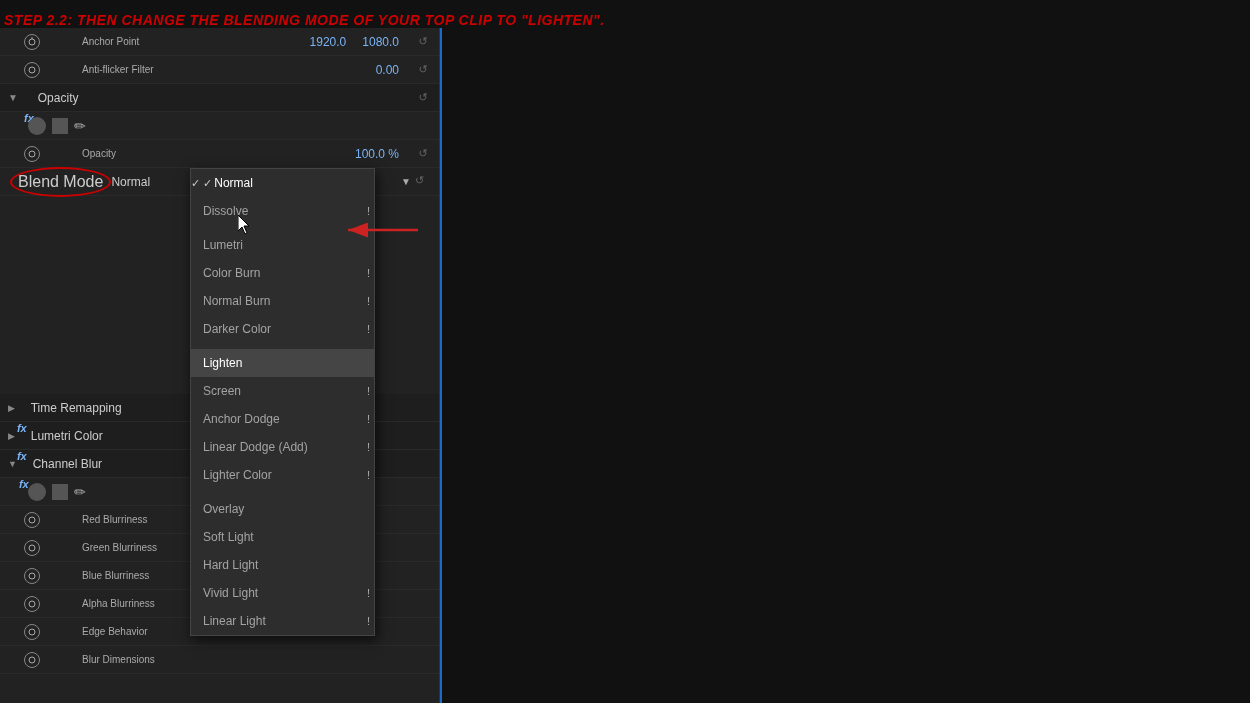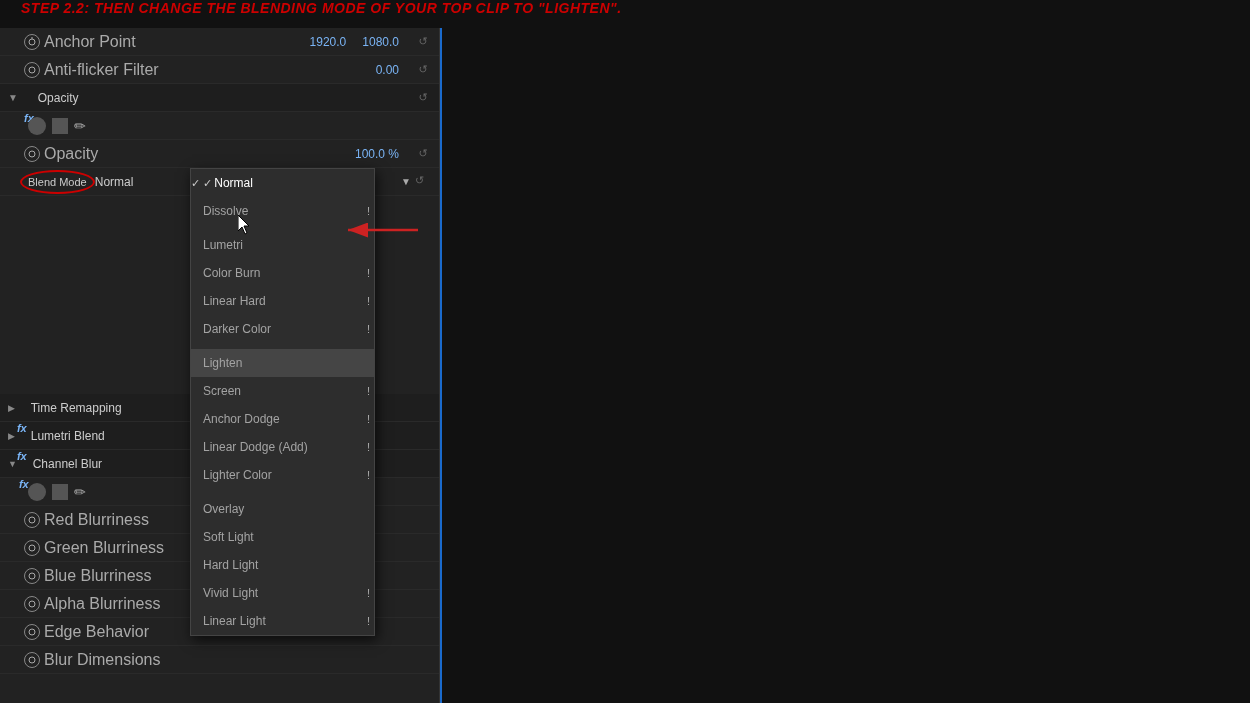--- a/index.html
+++ b/index.html
@@ -16,22 +16,22 @@
 
     
     .header-banner {
       position: absolute;
       top: 0;
       left: 0;
       right: 0;
       height: 28px;
       background: #111;
       display: flex;
-      align-items: flex-start;
-      padding: 0 21px;
+      align-items: flex-end;
+      padding: 0 4px;
       z-index: 100;
     }
     .header-text {
       color: #cc0000;
       font-weight: 900;
       font-size: 14px;
       letter-spacing: 0.5px;
       text-transform: uppercase;
       font-style: italic;
     }
@@ -68,21 +68,22 @@
       border-radius: 50%;
       margin-right: 4px;
       flex-shrink: 0;
       display: flex;
       align-items: center;
       justify-content: center;
     }
     .prop-label {
       color: #aaa;
       flex: 1;
-      font-size: 16px;
+      font-size: 10px;
+      margin-left: 38px;
     }
     .prop-value {
       color: #7ab4f5;
       font-size: 12px;
       margin-right: 16px;
     }
     .prop-reset {
       width: 16px;
       height: 16px;
       color: #666;
@@ -151,22 +152,22 @@
       display: flex;
       align-items: center;
       height: 28px;
       padding: 0 8px;
       border-bottom: 1px solid #2a2a2a;
       position: relative;
       z-index: 10;
     }
     .blend-mode-label {
       color: #ccc;
-      font-size: 11px;
-      margin-left: 20px;
+      font-size: 16px;
+      margin-left: 10px;
       flex-shrink: 0;
     }
     .blend-mode-label-oval {
       position: relative;
     }
     .blend-mode-label-oval::after {
       content: '';
       position: absolute;
       top: -6px;
       left: -8px;
@@ -219,21 +220,21 @@
     }
     .dropdown-item.check::before {
       content: '✓';
       position: absolute;
       left: 0px;
       color: #ccc;
       font-size: 11px;
     }
     .dropdown-item.lighten-item {
       background: #454545;
-      color: #a3a3a3;
+      color: #ffffff;
     }
     .dropdown-separator {
       height: 6px;
       background: #2d2d2d;
     }
     .dropdown-item.exclaim::after {
       content: '!';
       position: absolute;
       right: 4px;
       color: #aaa;
@@ -368,21 +369,21 @@
         <span>Dissolve</span>
       </div>
       <div class="dropdown-separator"></div>
       <div class="dropdown-item">
         <span>Lumetri</span>
       </div>
       <div class="dropdown-item exclaim">
         <span>Color Burn</span>
       </div>
       <div class="dropdown-item exclaim">
-        <span>Linear Hard</span>
+        <span>Normal Burn</span>
       </div>
       <div class="dropdown-item exclaim">
         <span>Darker Color</span>
       </div>
       <div class="dropdown-separator"></div>
       <div class="dropdown-item lighten-item">
         <span>Lighten</span>
       </div>
       <div class="dropdown-item exclaim">
         <span>Screen</span>
@@ -417,21 +418,21 @@
 
   <div class="section-header" style="margin-top: 198px;">
     <span class="expand-arrow">▶</span>
     <span class="section-fx">fx</span>
     <span class="section-label">Time Remapping</span>
   </div>
 
   <div class="section-header">
     <span class="expand-arrow">▶</span>
     <span class="section-fx">fx</span>
-    <span class="section-label">Lumetri Blend</span>
+    <span class="section-label">Lumetri Color</span>
   </div>
 
   <div class="section-header">
     <span class="expand-arrow">▼</span>
     <span class="section-fx">fx</span>
     <span class="section-label">Channel Blur</span>
   </div>
 
   <div class="icons-row">
     <div class="circle-icon"></div>

